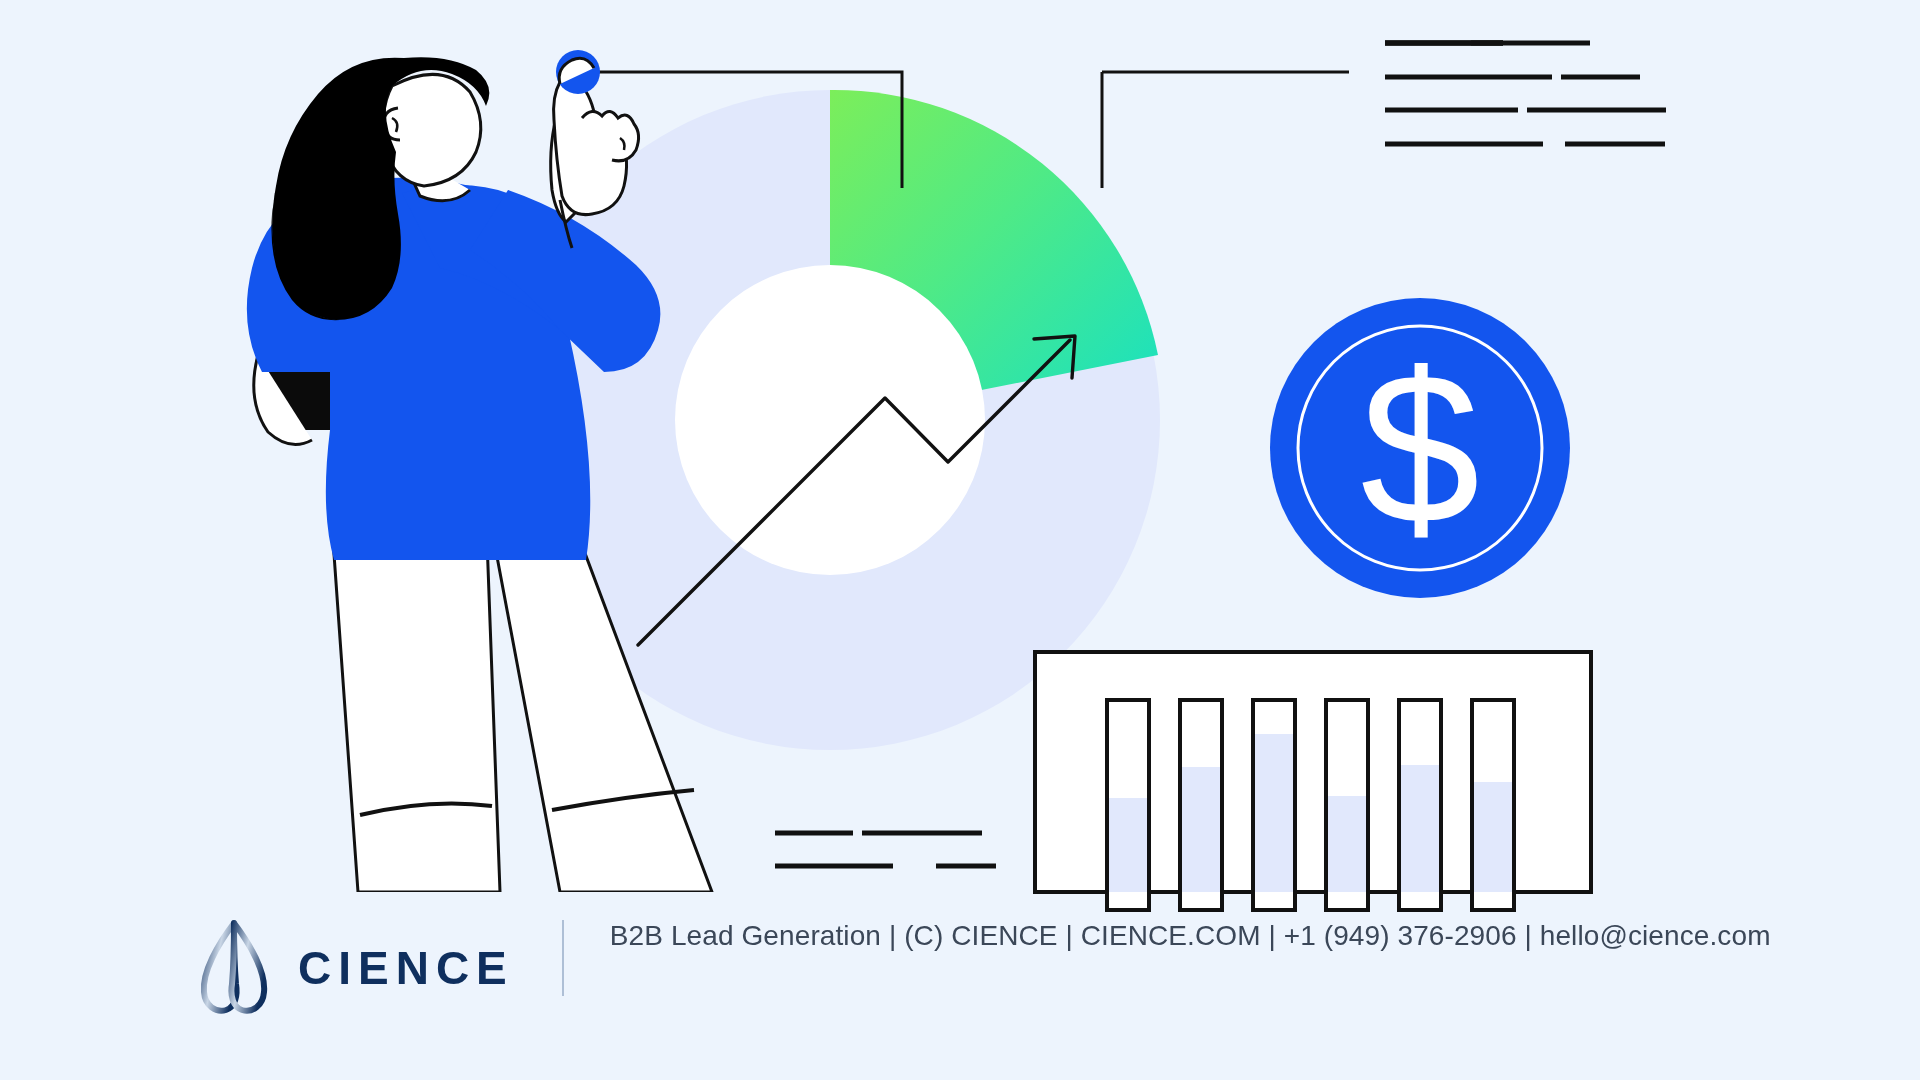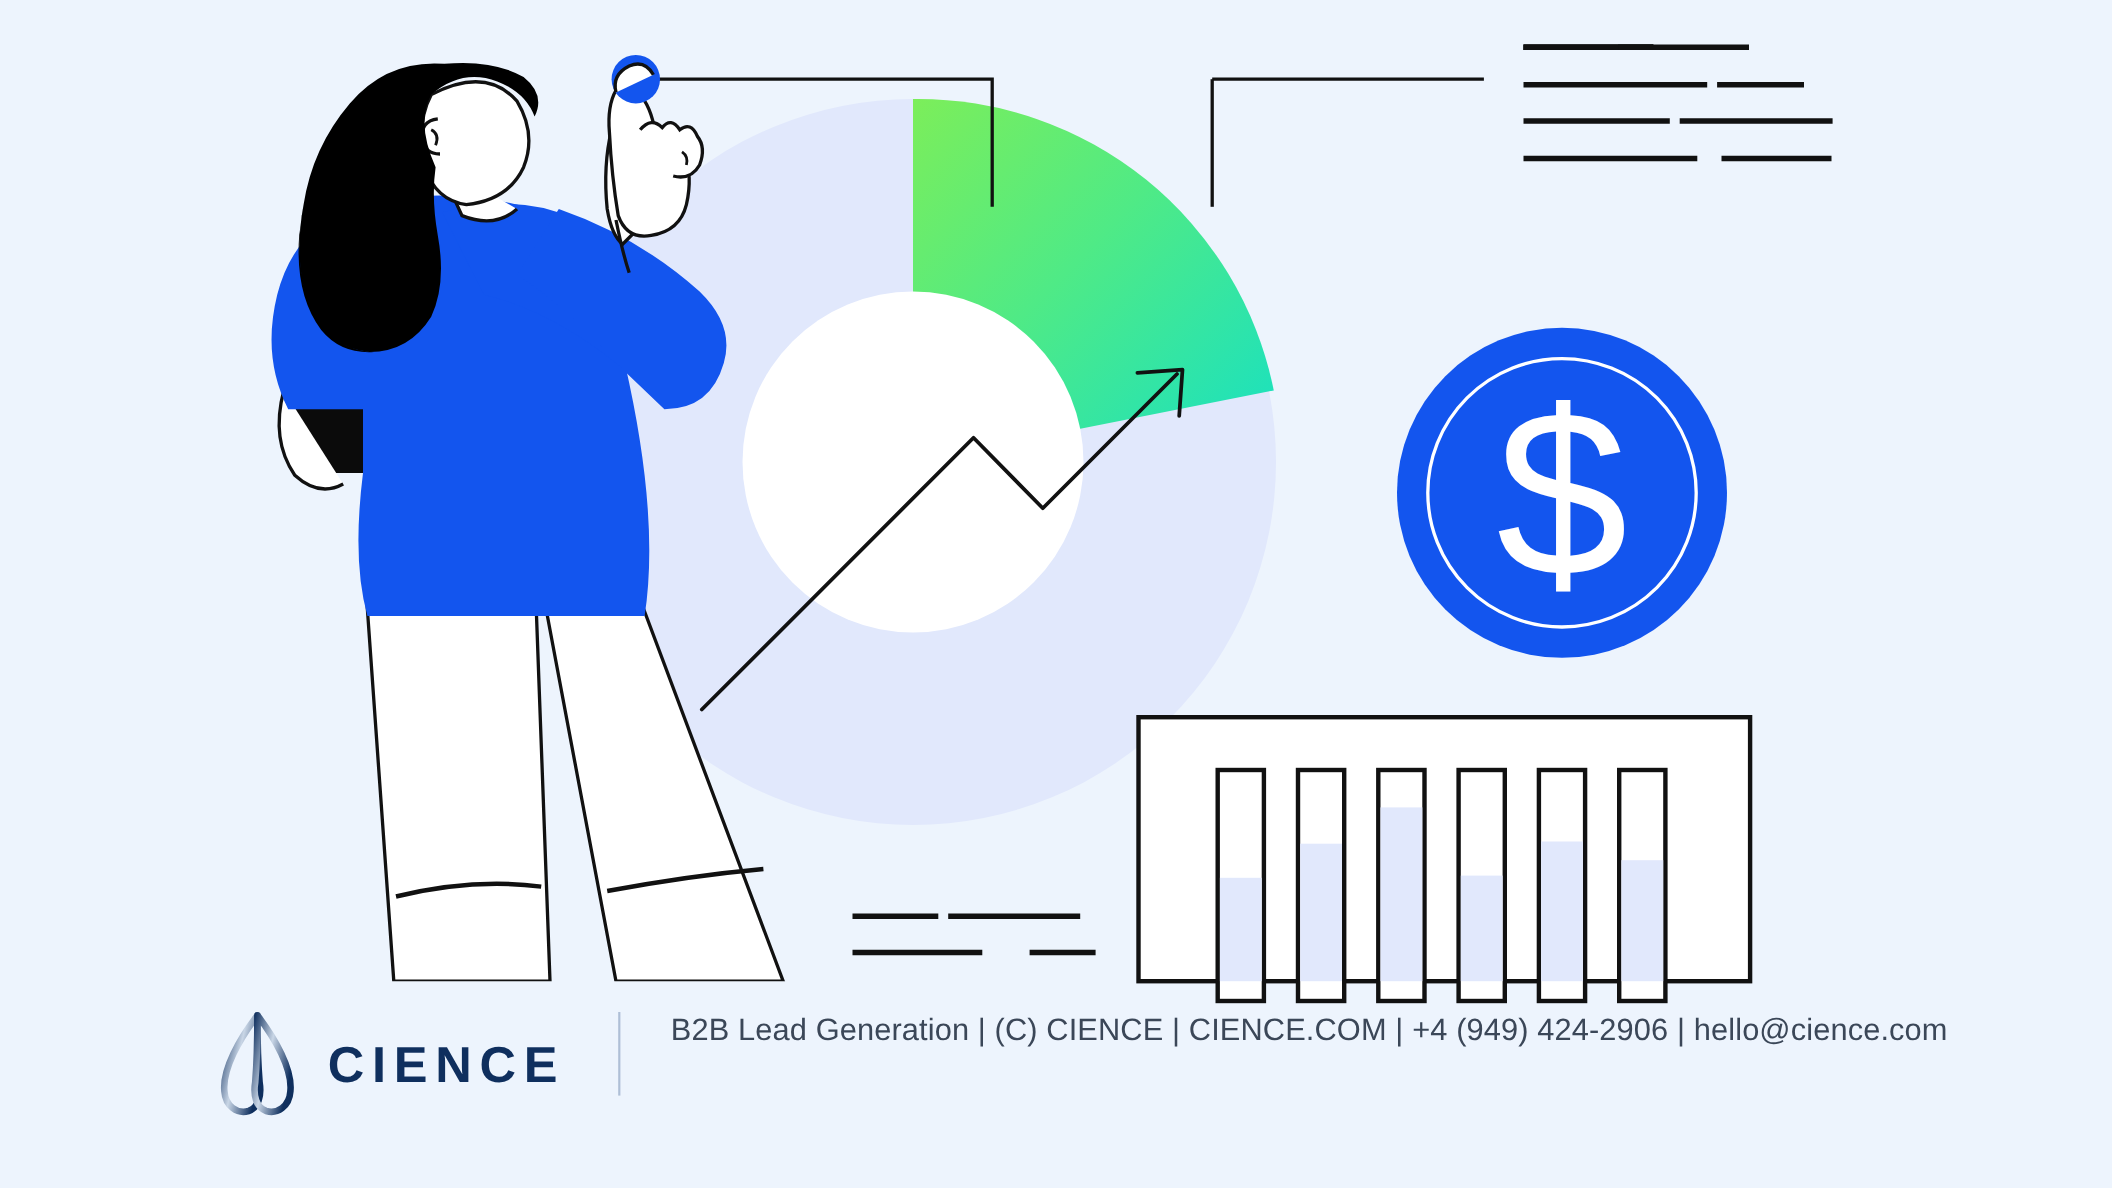--- a/index.html
+++ b/index.html
@@ -268,16 +268,16 @@
     <div class="footer-logo-wrap">
       <svg class="logo-mark" viewBox="0 0 76 96" xmlns="http://www.w3.org/2000/svg">
         <path d="M38 3 C 22 24, 6 52, 8 72 C 9 86, 20 93, 30 90 C 39 87, 42 76, 40 64 C 39 52, 38 40, 38 3 Z" fill="none" stroke="url(#logoGrad)" stroke-width="6" stroke-linejoin="round"></path>
         <path d="M38 3 C 54 24, 70 52, 68 72 C 67 86, 56 93, 46 90 C 37 87, 34 76, 36 64 C 37 52, 38 40, 38 3 Z" fill="none" stroke="url(#logoGrad)" stroke-width="6" stroke-linejoin="round"></path>
       </svg>
       <span class="logo-word">CIENCE</span>
     </div>
 
     <div class="footer-divider"></div>
 
-    <div class="footer-text">B2B Lead Generation | (C) CIENCE | CIENCE.COM | +4 (949) 424-2906 | hello@cience.com</div>
+    <div class="footer-text">B2B Lead Generation | (C) CIENCE | CIENCE.COM | +1 (949) 376-2906 | hello@cience.com</div>
   </div>
 
 </div>
 
 </body></html>

